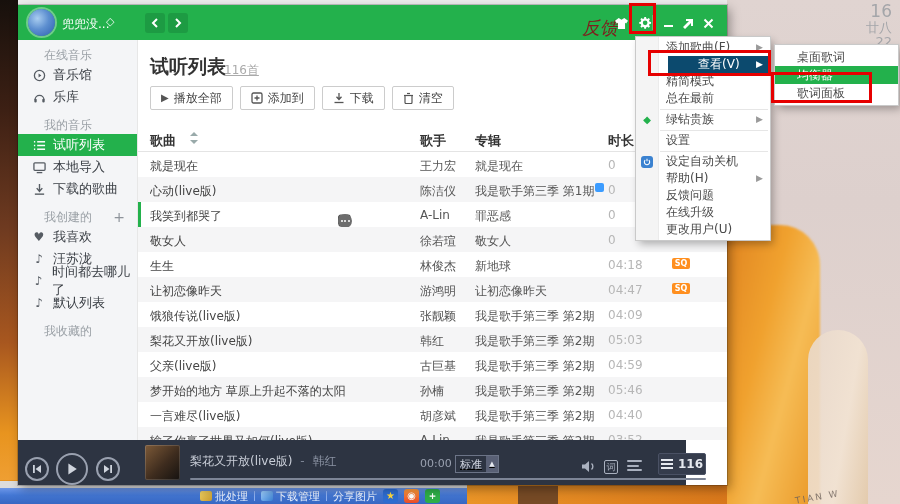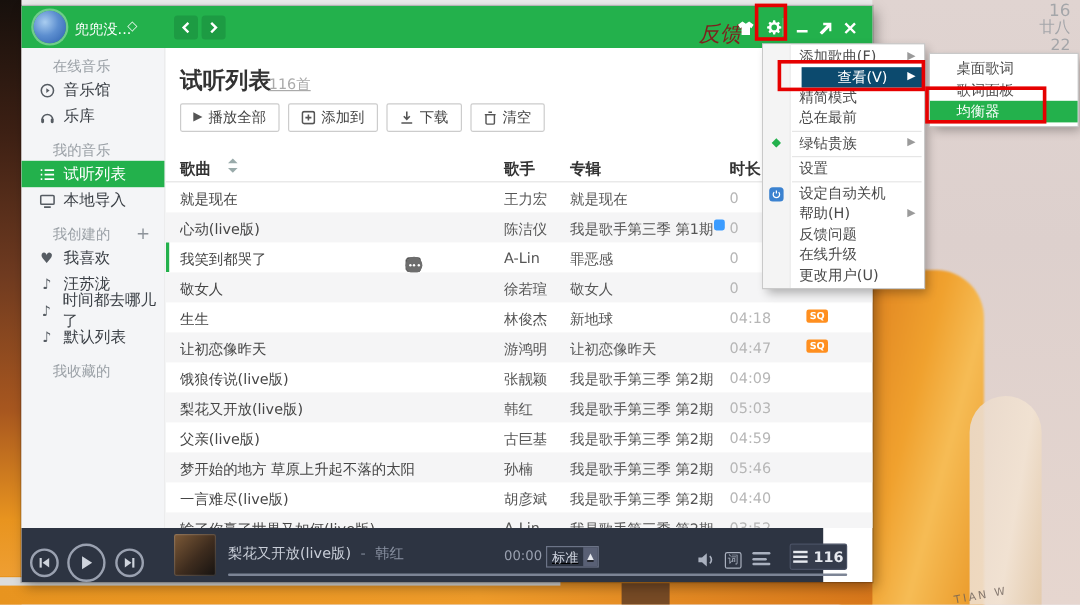--- a/index.html
+++ b/index.html
@@ -14,21 +14,21 @@
   .bottle{position:absolute;left:700px;top:225px;width:120px;height:300px;border-radius:40px 40px 0 0;
     background:linear-gradient(105deg,#d8771b 0%,#f0a12e 45%,#f6bc55 65%,#e8921f 100%);filter:blur(1px);}
   .bottle2{position:absolute;left:808px;top:330px;width:60px;height:180px;border-radius:30px 30px 0 0;
     background:linear-gradient(100deg,#e9d9cb,#f2e3d2 60%,#e3c9a8);opacity:.9;}
   .bg-bottom{position:absolute;left:0;top:480px;width:727px;height:24px;
     background:linear-gradient(90deg,#e8941f 0%,#ef9c2a 55%,#d8771b 100%);}
   .bg-dark-band{position:absolute;left:518px;top:486px;width:40px;height:18px;background:#5a3a26;opacity:.8;}
   .bg-top-sliver{position:absolute;left:18px;top:0;width:709px;height:5px;background:#ececec;}
   .photo-text{position:absolute;left:795px;top:492px;font-size:9px;color:#6b5f58;transform:rotate(-10deg);letter-spacing:2px;opacity:.8;}
   .calendar{position:absolute;right:8px;top:2px;text-align:right;color:#9a9ea3;opacity:.85;line-height:1.1;}
-  .calendar .day{font-size:14px;}
+  .calendar .day{font-size:17px;}
   .calendar .lunar{font-size:13px;}
   .calendar .extra{font-size:13px;}
 
   
   .strip-behind{position:absolute;left:0;top:481px;width:467px;height:7px;background:#dcdcdc;}
   .taskbar{position:absolute;left:0;top:488px;width:467px;height:16px;
     background:linear-gradient(180deg,#6d97e8 0%,#4377d4 45%,#3767c2 100%);
     display:flex;align-items:center;padding-left:200px;gap:6px;color:#eef4ff;font-size:11px;white-space:nowrap;}
   .tb-item{display:flex;align-items:center;gap:3px;height:14px;}
   .tb-chip{width:12px;height:10px;border-radius:2px;display:inline-block;}
@@ -162,20 +162,38 @@
   <div class="bg-dark-band"></div>
   <div class="bg-top-sliver"></div>
   <div class="photo-text">TIAN W</div>
   <div class="calendar">
     <div class="day">16</div>
     <div class="lunar">廿八</div>
     <div class="extra">22</div>
   </div>
 
   <div class="strip-behind"></div>
+  <div class="taskbar">
+    <span class="tb-item">
+      <span class="tb-chip" style="background:linear-gradient(135deg,#f4d464,#c79a2e)"></span>
+      <span>批处理</span>
+    </span>
+    <span class="tb-sep"></span>
+    <span class="tb-item">
+      <span class="tb-chip" style="background:linear-gradient(135deg,#9fd0ff,#3a7fd0)"></span>
+      <span>下载管理</span>
+    </span>
+    <span class="tb-sep"></span>
+    <span class="tb-item">
+      <span>分享图片</span>
+    </span>
+    <span class="tray-icon" style="background:#2d6cd0;color:#ffd83d">★</span>
+    <span class="tray-icon" style="background:linear-gradient(180deg,#ff9d3c,#e84a2a);color:#fff">◉</span>
+    <span class="tray-icon" style="background:#2eae48;color:#fff;font-weight:bold">＋</span>
+  </div>
 
   <div class="window">
 
     <div class="titlebar">
       <div class="avatar"></div>
       <div class="username">兜兜没...</div>
       <div class="vip">◇</div>
 
       <div class="navbtn" style="left:127px">
         <svg width="8" height="10" viewBox="0 0 8 10">
@@ -258,20 +276,29 @@
         <span>试听列表</span>
       </div>
       <div class="sb-item">
         <span class="ic">
           <svg width="13" height="13" viewBox="0 0 14 14">
               <rect x="1" y="2" width="12" height="8" rx="1" fill="none" stroke="#565c63" stroke-width="1.4"></rect>
               <line x1="4" y1="12.5" x2="10" y2="12.5" stroke="#565c63" stroke-width="1.4"></line>
             </svg>
         </span>
         <span>本地导入</span>
+      </div>
+      <div class="sb-item">
+        <span class="ic">
+          <svg width="13" height="13" viewBox="0 0 14 14">
+              <path d="M7 1v7M4 5.5L7 9l3-3.5" fill="none" stroke="#565c63" stroke-width="1.5"></path>
+              <line x1="2" y1="12" x2="12" y2="12" stroke="#565c63" stroke-width="1.5"></line>
+            </svg>
+        </span>
+        <span>下载的歌曲</span>
       </div>
 
       <div class="sb-header mt">
         <span>我创建的</span>
         <span class="sb-add">+</span>
       </div>
       <div class="sb-item">
         <span class="ic">♥</span>
         <span>我喜欢</span>
       </div>
@@ -546,25 +573,25 @@
     </div>
     <div class="mi">
       <span>更改用户(U)</span>
     </div>
   </div>
 
   <div class="submenu">
     <div class="smi">
       <span>桌面歌词</span>
     </div>
+    <div class="smi hl">
+      <span>均衡器</span>
+    </div>
     <div class="smi">
       <span>歌词面板</span>
-    </div>
-    <div class="smi hl">
-      <span>均衡器</span>
     </div>
   </div>
 
   <div class="redbox rb-gear"></div>
   <div class="redbox rb-view"></div>
   <div class="redbox rb-eq"></div>
 
 </div>
 
 </body></html>

